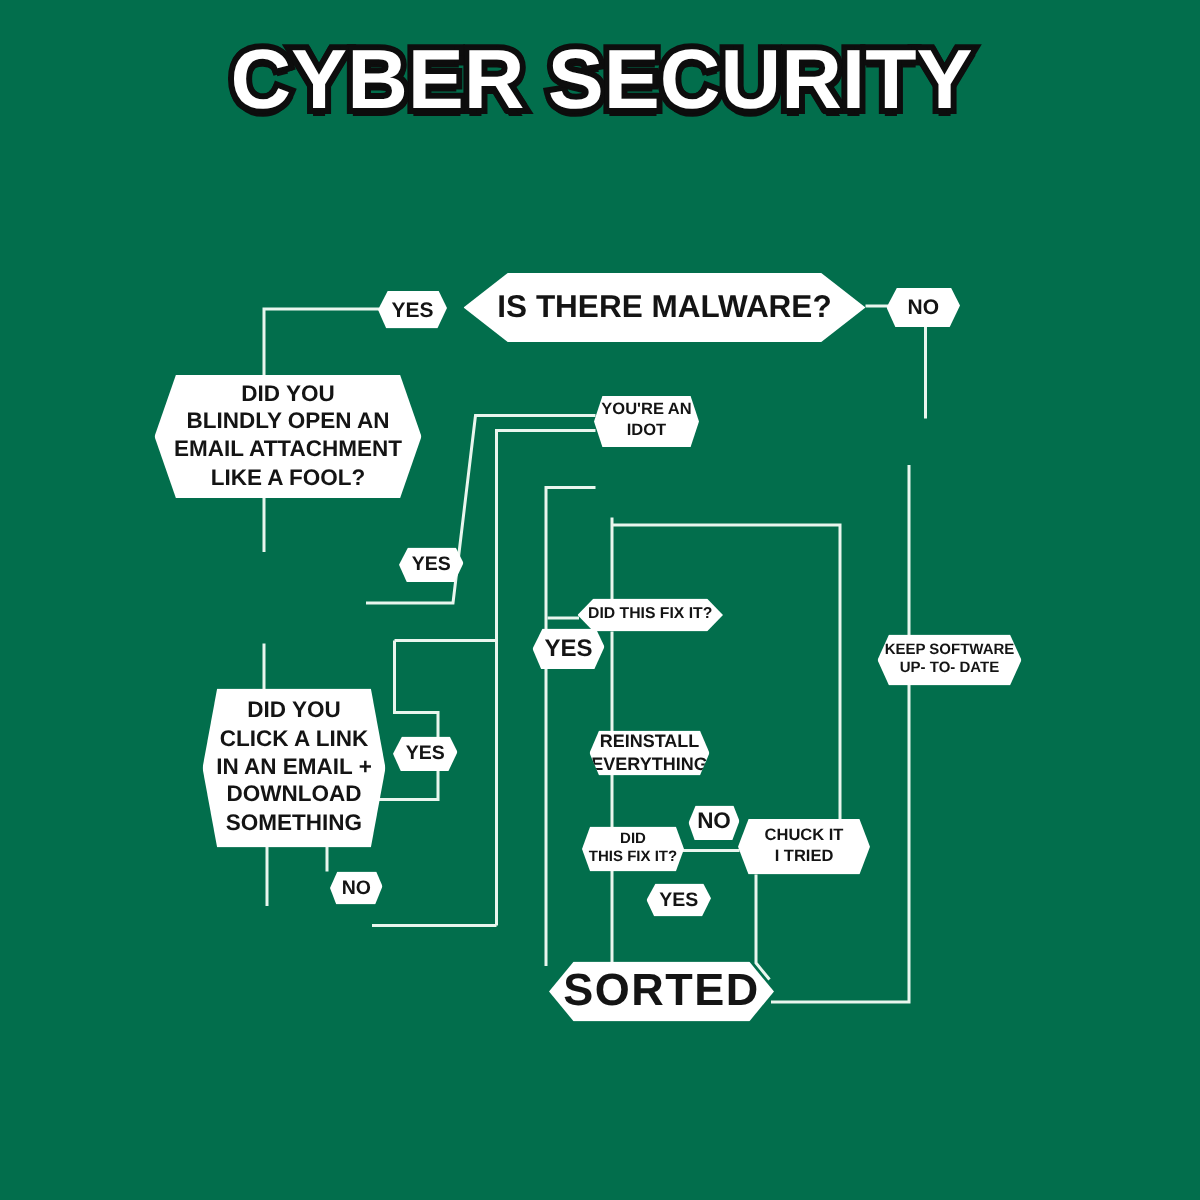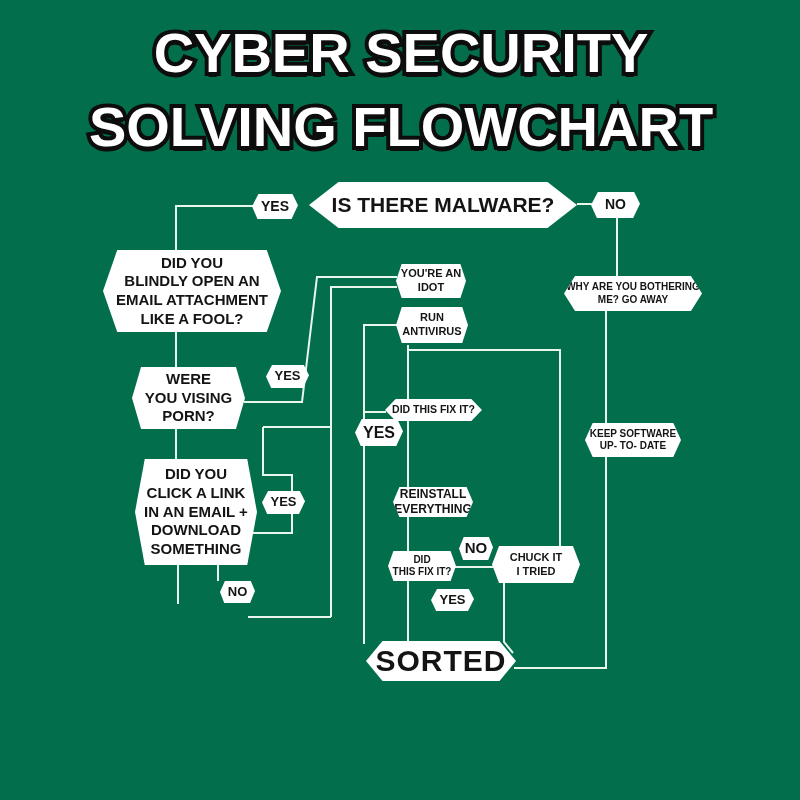--- a/index.html
+++ b/index.html
@@ -127,39 +127,31 @@
     <polyline class="flow-line" points="178,564 178,604"></polyline>
     <polyline class="flow-line" points="263,427 331,427"></polyline>
     <polyline class="flow-line" points="263,427 263,475 292,475 292,533 218,533 218,581"></polyline>
     <polyline class="flow-line" points="453,567 493,567"></polyline>
     <polyline class="flow-line" points="504,583 504,642 513,653"></polyline>
     <polyline class="flow-line" points="408,350 560,350 560,547"></polyline>
   </svg>
 
   <header class="title">
     <div class="title-line">CYBER SECURITY</div>
-    <div class="title-line">SOLVING FLOWCHART</div>
   </header>
 
   <div class="node deep n-malware">IS THERE MALWARE?</div>
   <div class="node tag n-yes-top">YES</div>
   <div class="node tag n-no-top">NO</div>
   <div class="node n-email">DID YOU
 BLINDLY OPEN AN
 EMAIL ATTACHMENT
 LIKE A FOOL?</div>
   <div class="node n-idot">YOU'RE AN
 IDOT</div>
-  <div class="node n-antivirus">RUN
-ANTIVIRUS</div>
-  <div class="node n-why">WHY ARE YOU BOTHERING
-ME? GO AWAY</div>
-  <div class="node n-porn">WERE
-YOU VISING
-PORN?</div>
   <div class="node tag n-yes-porn">YES</div>
   <div class="node deep n-fixit1">DID THIS FIX IT?</div>
   <div class="node tag n-yes-fix1">YES</div>
   <div class="node n-keep">KEEP SOFTWARE
 UP- TO- DATE</div>
   <div class="node n-click">DID YOU
 CLICK A LINK
 IN AN EMAIL +
 DOWNLOAD
 SOMETHING</div>

